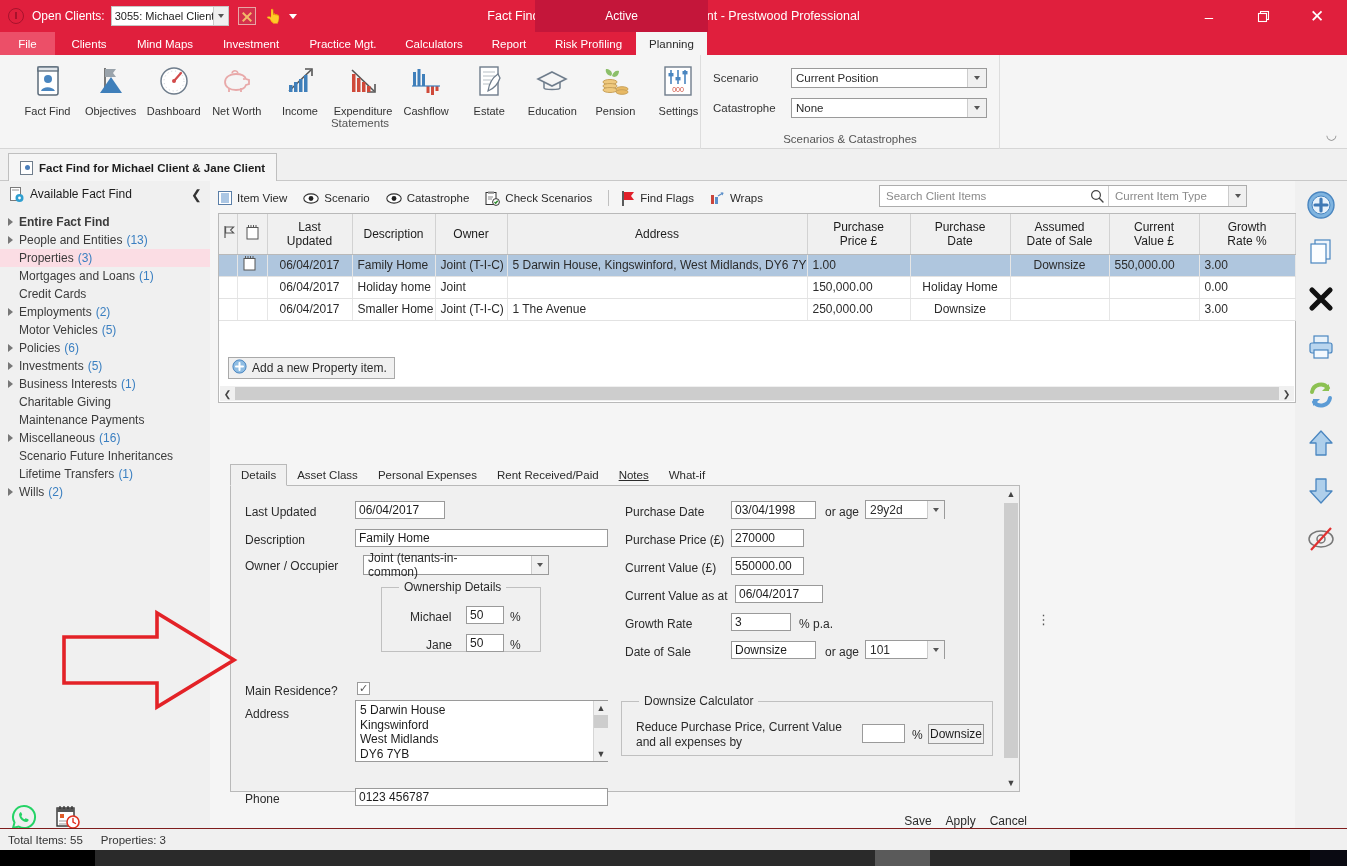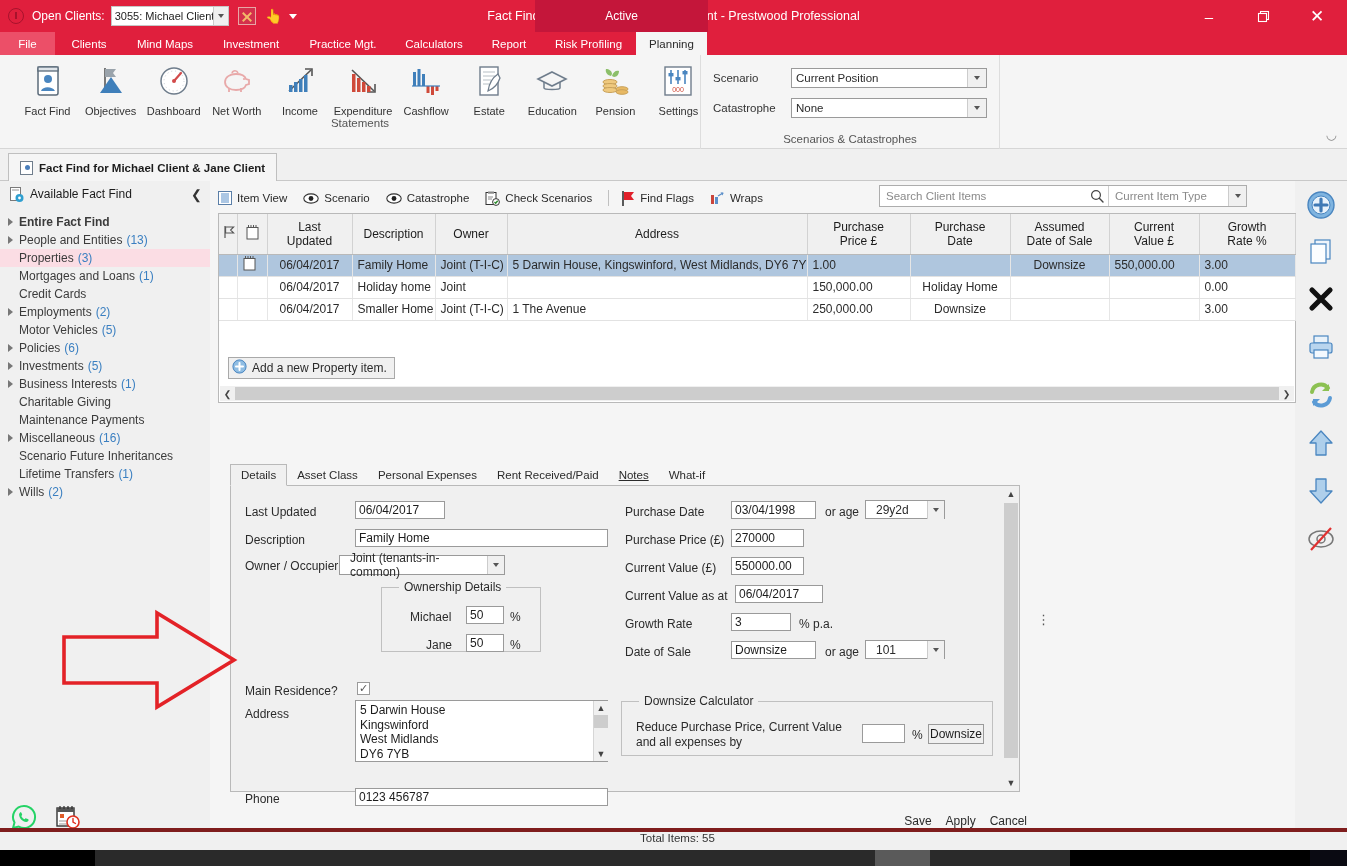--- a/index.html
+++ b/index.html
@@ -93,38 +93,38 @@
   .hs-track { flex:1; height:13px; background:#cdcdcd; }
   
   .details { position:absolute; left:230px; top:443px; width:790px; height:349px;margin-top:20px; }
   .tabstrip { position:absolute; left:0; top:0; height:23px; width:790px; display:flex; align-items:flex-end; border-bottom:1px solid #b9b9b9;}
   .ftab { height:21px; display:flex; align-items:center; padding:0 10px; font-size:11.5px; color:#2b2b2b; }
   .ftab.active { background:#f0f0f0; border:1px solid #b9b9b9; border-bottom:1px solid #f0f0f0; height:22px; margin-bottom:-1px;}
   .ftab.underline { text-decoration:underline; }
   .formarea { position:absolute; left:0; top:23px; width:790px; height:306px; background:#f0f0f0; border:1px solid #b9b9b9; border-top:0;}
   .fl { position:absolute; font-size:12px; color:#2b2b2b; }
   .fi { position:absolute; background:#fff; border:1px solid #9a9a9a; height:18px; font-size:12px; padding:0 3px; display:flex; align-items:center; color:#1c1c1c;}
-  .fcombo { position:absolute; height:20px; background:#fff; border:1px solid #9a9a9a; display:flex; align-items:center;padding-left:6px; }
+  .fcombo { position:absolute; height:20px; background:#fff; border:1px solid #9a9a9a; display:flex; align-items:center; }
   .fcombo .val { flex:1; padding:0 4px; font-size:12px; }
   .fcombo .arw { width:17px; height:18px; background:#f0f0f0; border-left:1px solid #ccc; display:flex; align-items:center; justify-content:center;}
   .fieldset { position:absolute; border:1px solid #c0c0c0; }
   .fieldset > legend { font-size:12px; color:#2b2b2b; padding:0 5px; margin-left:8px; }
   .cbx { position:absolute; width:13px; height:13px; background:#fff; border:1px solid #9a9a9a; display:flex; align-items:center; justify-content:center; font-size:11px; color:#555;}
   .taddr { position:absolute; background:#fff; border:1px solid #9a9a9a; font-size:12px; padding:2px 4px; line-height:14.5px; color:#1c1c1c; overflow:hidden;}
   .vsb { position:absolute; width:15px; background:#f0f0f0; border-left:1px solid #d6d6d6;}
   .vsb .ar { height:14px; display:flex; align-items:center; justify-content:center; font-size:9px; color:#444;}
   .vsb .th { background:#cdcdcd; }
   .panelsb { position:absolute; right:0; top:0; width:16px; height:304px; background:#f0f0f0; }
   .panelsb .arr { height:15px; display:flex; align-items:center; justify-content:center; font-size:9px; color:#444; }
   .panelsb .thumb { position:absolute; left:1px; top:17px; width:14px; height:255px; background:#cdcdcd; }
   .vdots { position:absolute; left:1037px; top:618px; font-size:13px; color:#555; letter-spacing:0; line-height:4px;}
   
   .footlinks { position:absolute; right:320px; bottom:38px; display:flex; gap:14px; font-size:12px; color:#2b2b2b; }
   .botleft { position:absolute; left:10px; bottom:32px; display:flex; align-items:center; gap:16px;}
-  .statusbar { position:absolute; left:0; bottom:16px; width:1347px; height:22px; background:#f0f0f0; border-top:4px solid #7f1d1d; display:flex; align-items:center; padding-left:8px; font-size:11.5px; color:#333; gap:18px;flex-direction:column;}
+  .statusbar { position:absolute; left:0; bottom:16px; width:1347px; height:22px; background:#f0f0f0; border-top:1px solid #7f1d1d; display:flex; align-items:center; padding-left:8px; font-size:11.5px; color:#333; gap:18px;}
   .taskbar { position:absolute; left:0; bottom:0; width:1347px; height:16px; background:#000; }
   .tb-seg { position:absolute; top:0; height:16px; }
   
   .annot { position:absolute; left:60px; top:600px; }
 </style>
 </head>
 <body>
 
 <div class="titlebar">
   <div class="tb-title">Fact Find for Michael Client &amp; Jane Client - Prestwood Professional</div>
@@ -710,21 +710,21 @@
     </div>
   <div class="formarea">
 
     <span class="fl" style="left:14px; top:19px;">Last Updated</span>
     <span class="fi" style="left:124px; top:15px; width:90px;">06/04/2017</span>
 
     <span class="fl" style="left:14px; top:47px;">Description</span>
     <span class="fi" style="left:124px; top:43px; width:253px;">Family Home</span>
 
     <span class="fl" style="left:14px; top:73px;">Owner / Occupier</span>
-    <span class="fcombo" style="left:108px; top:69px; width:166px;gap:24px;">
+    <span class="fcombo" style="left:132px; top:69px; width:186px;gap:24px;">
       <span class="val">Joint (tenants-in-common)</span>
       <span class="arw">
           <i class="cbx-tri"></i>
         </span>
     </span>
 
     <fieldset class="fieldset" style="left:148px; top:94px; width:160px; height:72px;">
       <legend>Ownership Details</legend>
       <span class="fl" style="left:28px; top:16px;">Michael</span>
       <span class="fi" style="left:84px; top:12px; width:38px;">50</span>

